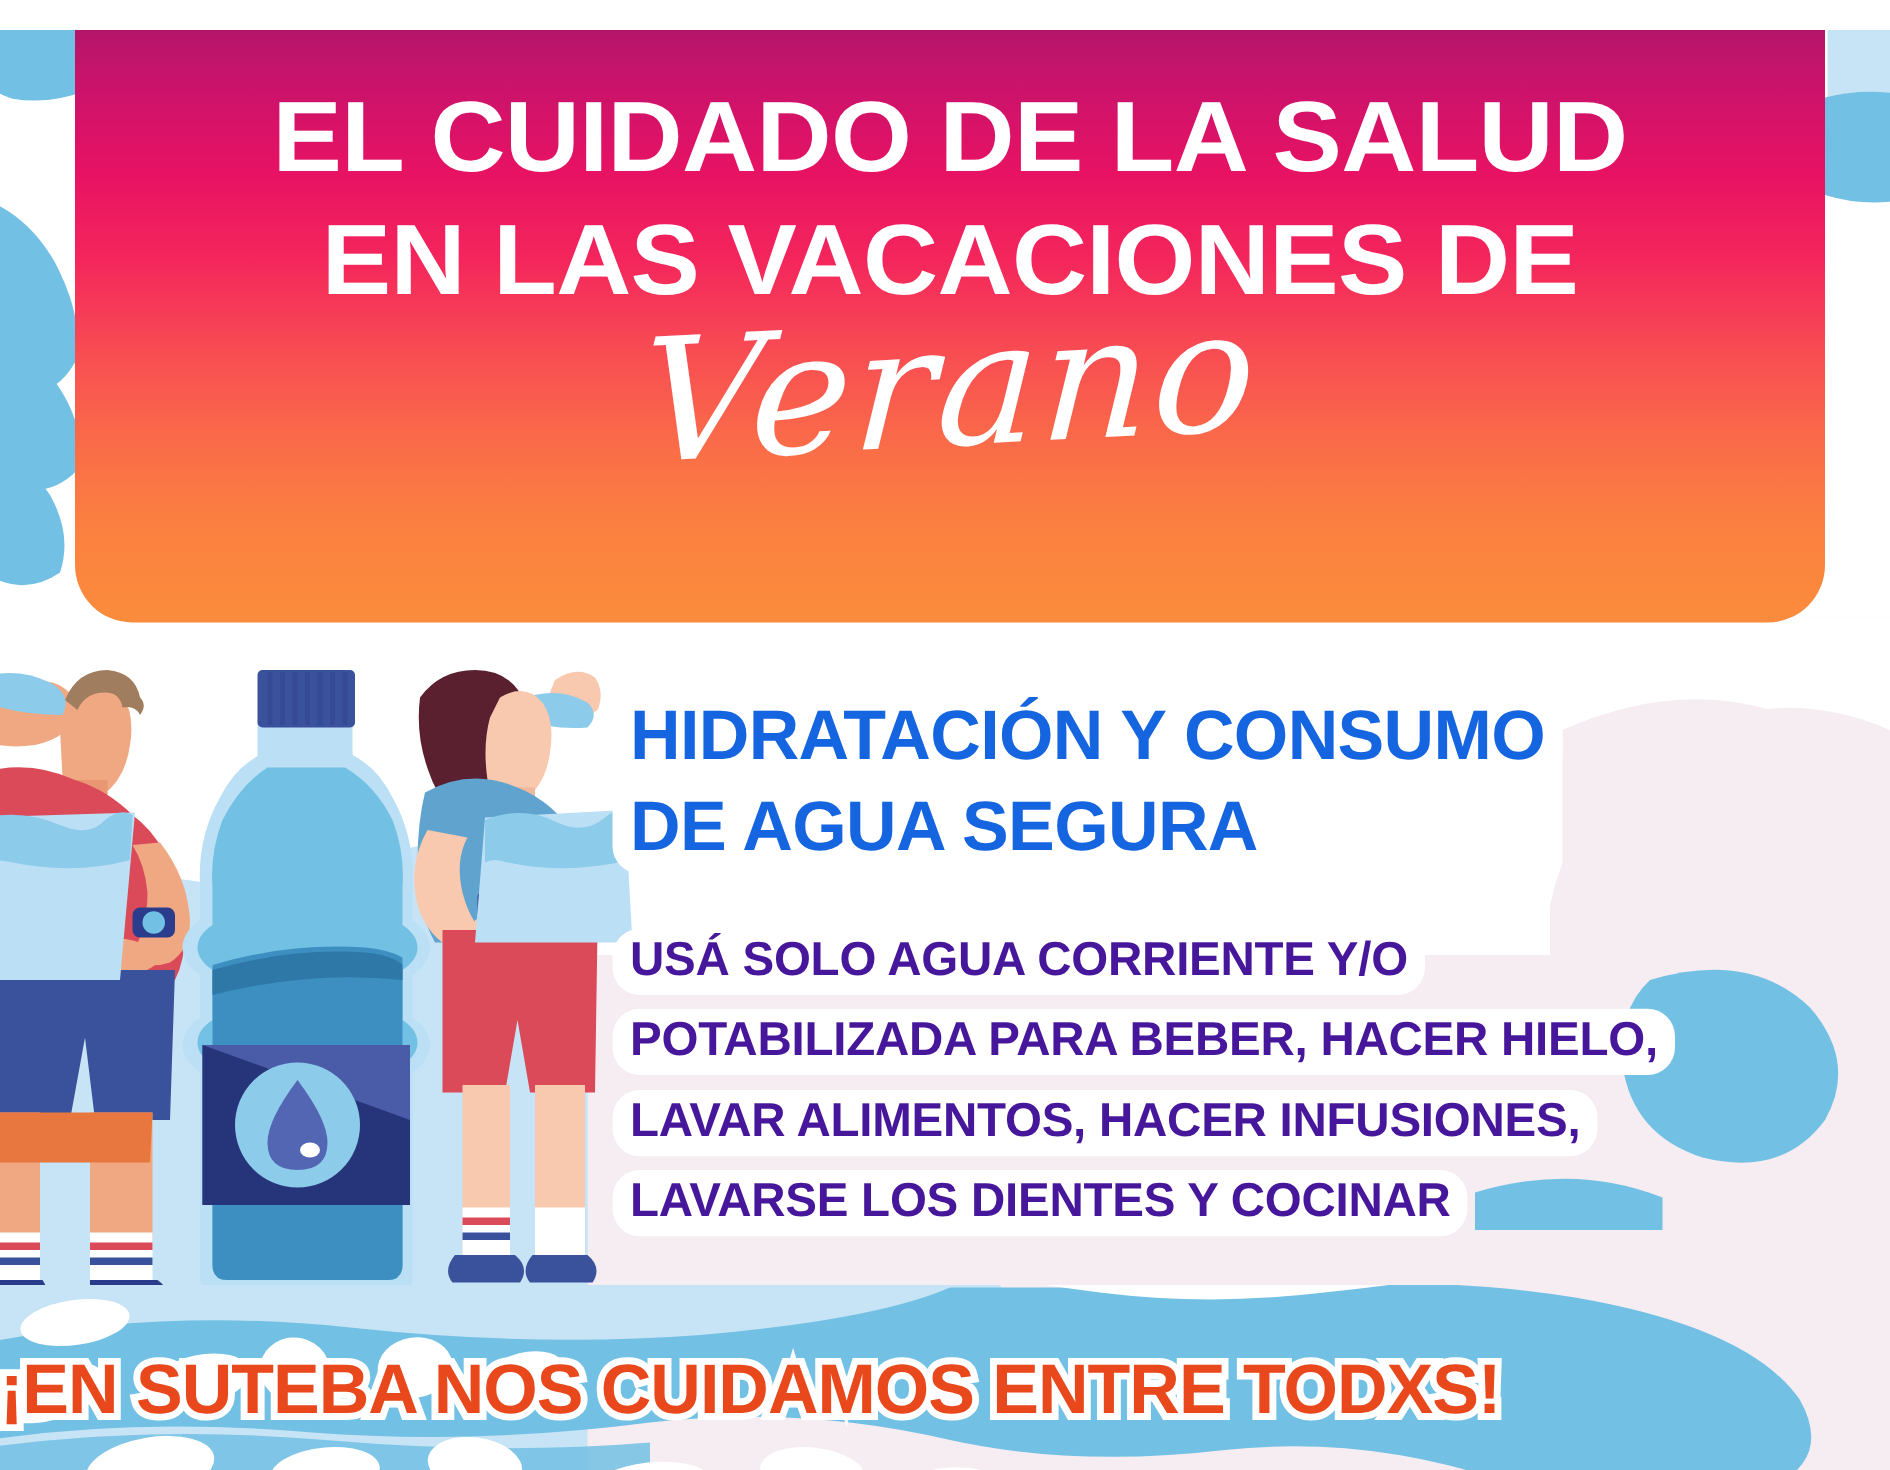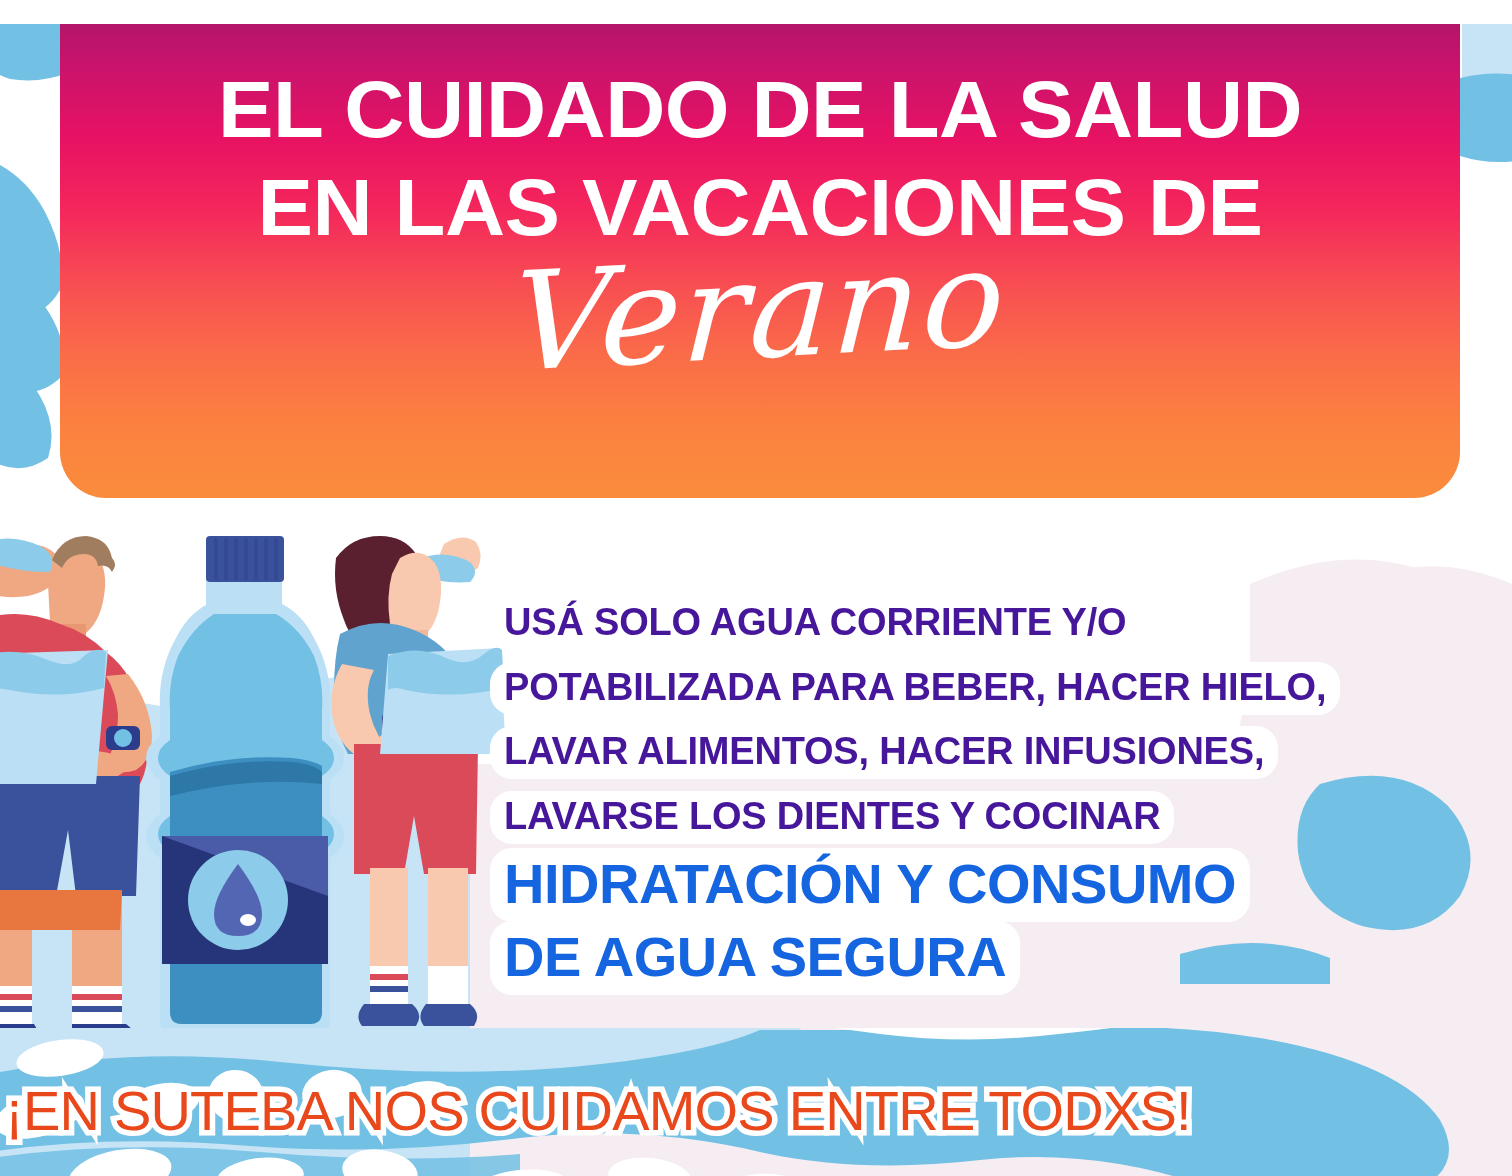--- a/index.html
+++ b/index.html
@@ -131,21 +131,21 @@
     height: 172px;
     overflow: hidden;
   }
   #footer-text {
     position: absolute;
     left: 0;
     top: 1054px;
     width: 1196px;
     text-align: center;
     font-size: 56px;
-    font-weight: 400;
+    font-weight: 700;
     letter-spacing: -0.8px;
     color: #E8481B;
     white-space: nowrap;
     -webkit-text-stroke: 11px #ffffff;
     paint-order: stroke fill;
   }
 </style>
 </head>
 <body>
 
@@ -312,29 +312,29 @@
     </div>
   </div>
 
   <svg class="layer" viewBox="0 0 1512 1176" width="1512" height="1176" xmlns="http://www.w3.org/2000/svg">
     <path fill="#72C0E4" d="M 1320 760 Q 1400 736 1448 782 Q 1486 826 1460 872 Q 1426 918 1362 902
              Q 1306 884 1298 828 Q 1294 784 1320 760 Z"></path>
     <path fill="#72C0E4" d="M 1180 930 Q 1260 906 1330 934 L 1330 960 L 1180 960 Z"></path>
   </svg>
 
   <div id="text-col">
+    <div id="heading">
+      <span class="hl">HIDRATACIÓN Y CONSUMO</span><br>
+      <span class="hl">DE AGUA SEGURA</span>
+    </div>
     <div id="body-copy">
       <span class="hl">USÁ SOLO AGUA CORRIENTE Y/O</span><br>
       <span class="hl">POTABILIZADA PARA BEBER, HACER HIELO,</span><br>
       <span class="hl">LAVAR ALIMENTOS, HACER INFUSIONES,</span><br>
       <span class="hl">LAVARSE LOS DIENTES Y COCINAR</span>
-    </div>
-    <div id="heading">
-      <span class="hl">HIDRATACIÓN Y CONSUMO</span><br>
-      <span class="hl">DE AGUA SEGURA</span>
     </div>
   </div>
 
   <div id="bottom-band">
     <svg viewBox="0 0 1512 172" width="1512" height="172" xmlns="http://www.w3.org/2000/svg">
       <rect x="0" y="0" width="1512" height="172" fill="#F5EDF1"></rect>
 
       <path fill="#C6E4F5" d="M 0 0 L 800 0 Q 820 40 760 70 Q 660 108 520 96 Q 360 82 220 104
                Q 96 124 0 116 Z"></path>
       <rect x="0" y="0" width="470" height="172" fill="#C6E4F5"></rect>

